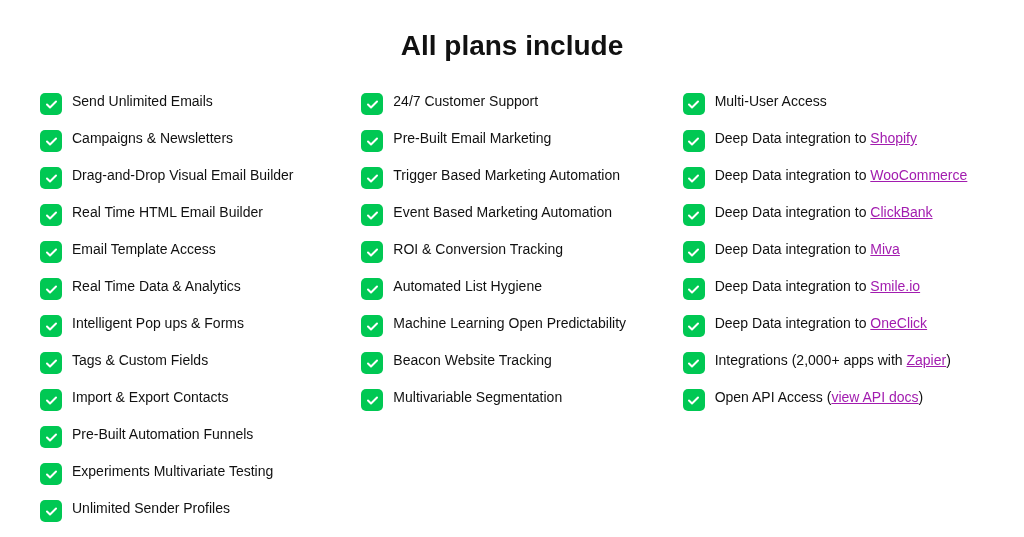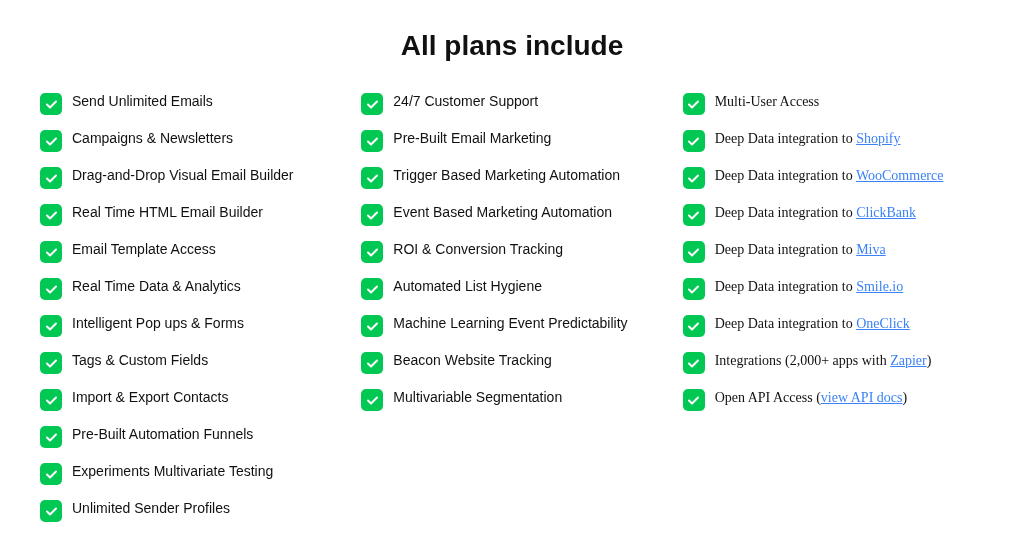--- a/index.html
+++ b/index.html
@@ -21,21 +21,21 @@
     .columns {
       display: flex;
       gap: 0;
       justify-content: space-between;
     }
     .column {
       flex: 1;
       padding: 0 10px;
     }
     .column:first-child { padding-left: 0; }
-    .column:last-child { padding-right: 0; font-family: Liberation Serif, serif; }
+    .column:last-child { padding-right: 0; }
     .feature-item {
       display: flex;
       align-items: flex-start;
       margin-bottom: 14px;
       gap: 10px;
     }
     .check-icon {
       flex-shrink: 0;
       width: 22px;
       height: 22px;
@@ -49,21 +49,21 @@
     .check-icon svg {
       width: 13px;
       height: 13px;
     }
     .feature-text {
       font-size: 14px;
       line-height: 1.4;
       color: #111;
     }
     .feature-text a {
-      color: #3b82f6;
+      color: #a21caf;
       text-decoration: underline;
     }
   </style>
 </head>
 <body>
 
 <h1>All plans include</h1>
 
 <div class="columns">
 <div class="column">
@@ -212,21 +212,21 @@
       </svg>
         </div>
         <span class="feature-text">Automated List Hygiene</span>
       </div>
       <div class="feature-item">
         <div class="check-icon">
           <svg viewBox="0 0 13 13" fill="none" xmlns="http://www.w3.org/2000/svg">
         <path d="M2 6.5L5 9.5L11 3.5" stroke="white" stroke-width="2" stroke-linecap="round" stroke-linejoin="round"></path>
       </svg>
         </div>
-        <span class="feature-text">Machine Learning Event Predictability</span>
+        <span class="feature-text">Machine Learning Open Predictability</span>
       </div>
       <div class="feature-item">
         <div class="check-icon">
           <svg viewBox="0 0 13 13" fill="none" xmlns="http://www.w3.org/2000/svg">
         <path d="M2 6.5L5 9.5L11 3.5" stroke="white" stroke-width="2" stroke-linecap="round" stroke-linejoin="round"></path>
       </svg>
         </div>
         <span class="feature-text">Beacon Website Tracking</span>
       </div>
       <div class="feature-item">

